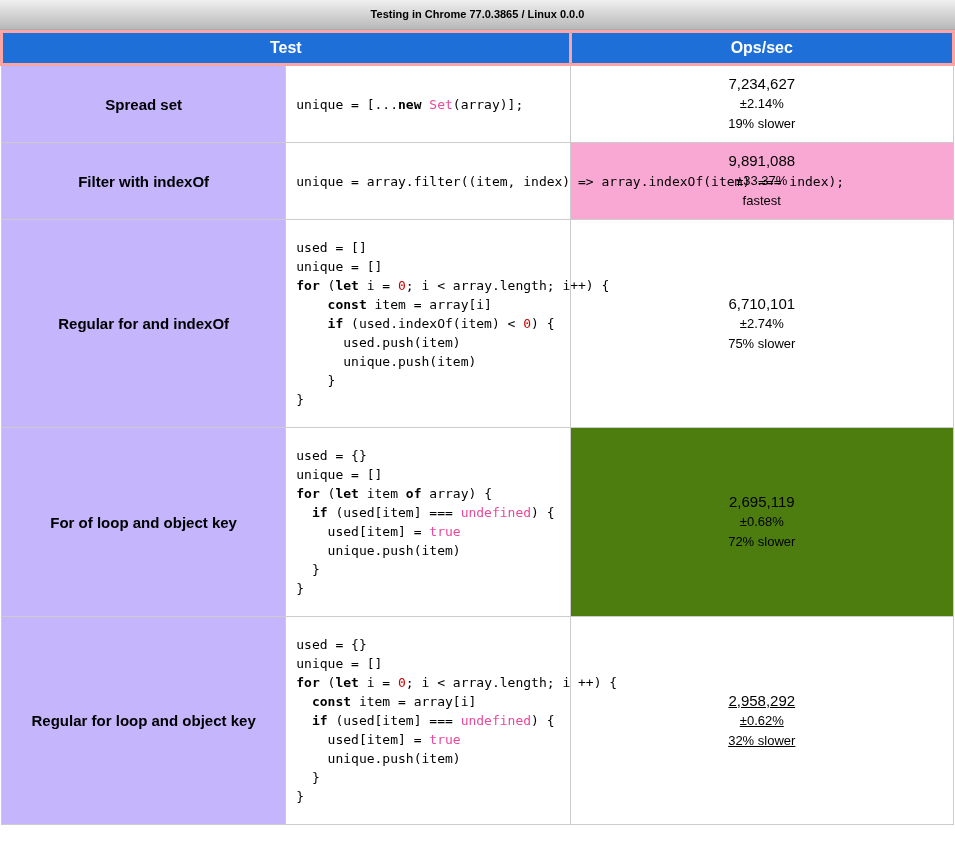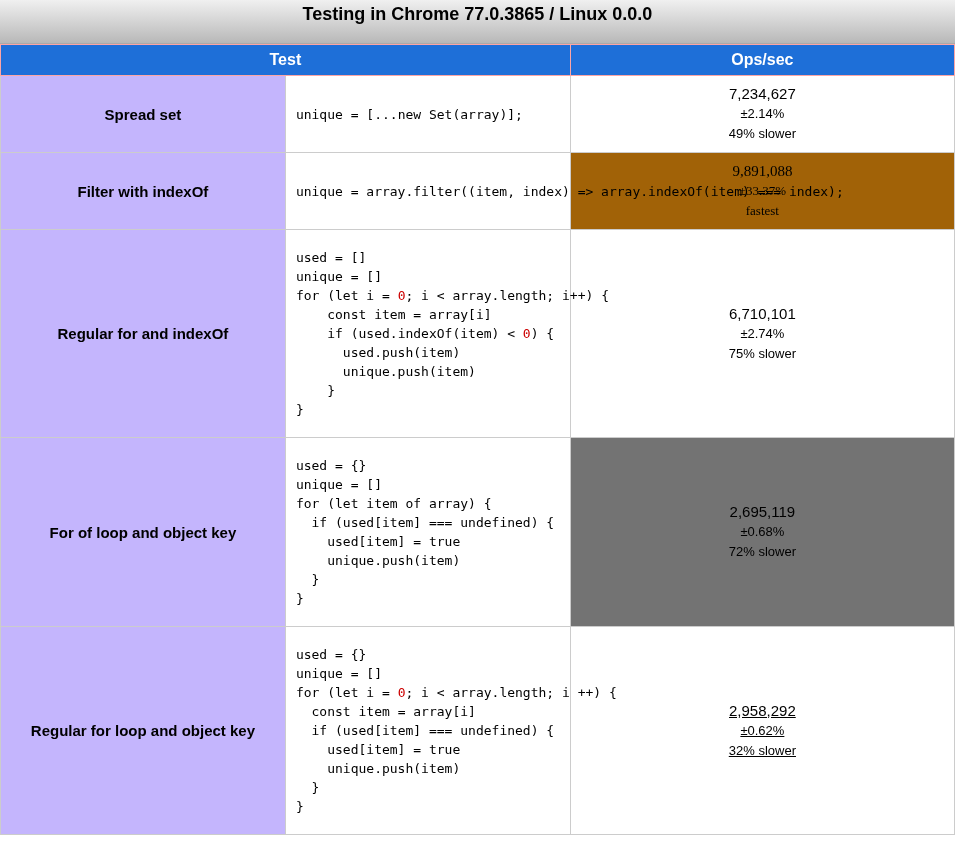--- a/index.html
+++ b/index.html
@@ -4,41 +4,41 @@
 <style>
   * { box-sizing: border-box; }
   body {
     margin: 0;
     font-family: Arial, Helvetica, sans-serif;
     font-size: 14px;
     width: 955px;
     background: #fff;
   }
   .title-bar {
-    height: 44px;
+    height: 30px;
     background: linear-gradient(#f0f0f0, #b8b8b8);
     text-align: center;
     font-weight: bold;
-    font-size: 18px;
+    font-size: 11px;
     line-height: 28px;
     color: #000;
     border-bottom: 1px solid #aaa;
   }
   table {
     border-collapse: collapse;
     width: 100%;
     table-layout: fixed;
   }
   th {
     background: #1e6fd8;
     color: #fff;
     font-weight: bold;
     font-size: 16px;
     padding: 6px 8px;
-    border: 1px solid #fca5a5;
+    border: 3px solid #fca5a5;
     text-align: center;
   }
   th.col-name { width: 172px; }
   th.col-ops  { width: 116px; }
   td {
     border: 1px solid #ccc;
     vertical-align: middle;
     padding: 0;
   }
   td.name-cell {
@@ -56,34 +56,34 @@
   }
   pre.code {
     margin: 0;
     padding: 18px 10px;
     font-family: "DejaVu Sans Mono", Menlo, Consolas, monospace;
     font-size: 13px;
     line-height: 19px;
     white-space: pre;
     color: #000;
   }
-  pre.code .kw { font-weight: normal; }
+  pre.code .kw { font-weight: bold; }
   pre.code .num { color: #c00; }
-  pre.code .type { color: #000000; }
+  pre.code .type { color: #ec4899; }
   td.ops-cell {
     text-align: center;
     vertical-align: middle;
     padding: 8px 4px;
     font-size: 13px;
     line-height: 20px;
     background: #fff;
   }
   td.ops-cell .ops-val { font-size: 15px; }
-  td.ops-cell.fastest { background: #a16207; font-family: Liberation Serif, serif; }
-  td.ops-cell.slowest { background: #737373; margin-top: 34px; }
+  td.ops-cell.fastest { background: #f9a8d4; }
+  td.ops-cell.slowest { background: #4d7c0f; margin-top: 34px; }
 </style>
 </head>
 <body>
 
 <div class="title-bar">Testing in Chrome 77.0.3865 / Linux 0.0.0</div>
 
 <table>
   <thead>
     <tr>
       <th class="col-name" colspan="2">Test</th>
@@ -92,21 +92,21 @@
   </thead>
   <tbody id="tbody">
       <tr>
         <td class="name-cell" style="width: 172px;">Spread set</td>
         <td class="code-cell">
           <pre class="code">unique = [...<span class="kw">new </span><span class="type">Set</span>(array)];</pre>
         </td>
         <td class="ops-cell" style="width: 116px; border-radius: 16px;">
           <div class="ops-val">7,234,627</div>
           <div>±2.14%</div>
-          <div>49% slower</div>
+          <div>19% slower</div>
         </td>
       </tr>
       <tr>
         <td class="name-cell" style="width: 172px;">Filter with indexOf</td>
         <td class="code-cell">
           <pre class="code">unique = array.filter((item, index) =&gt; array.indexOf(item) === index);</pre>
         </td>
         <td class="ops-cell fastest" style="width: 116px;">
           <div class="ops-val">9,891,088</div>
           <div>±33.37%</div>

